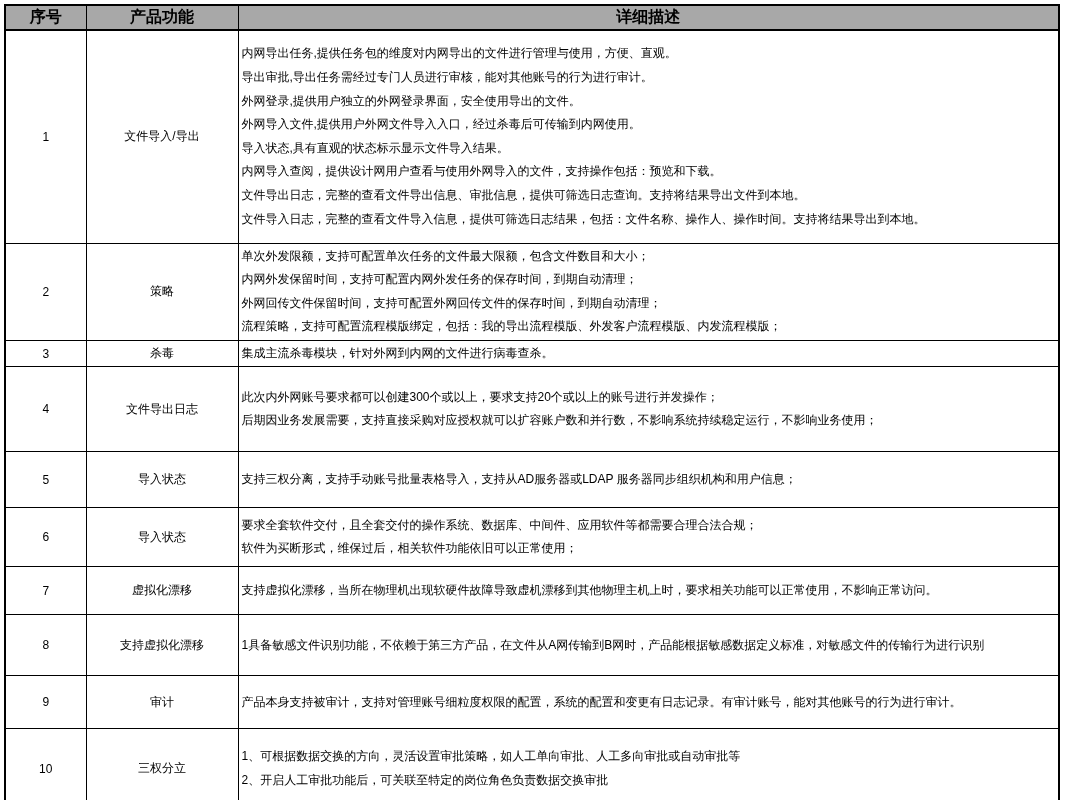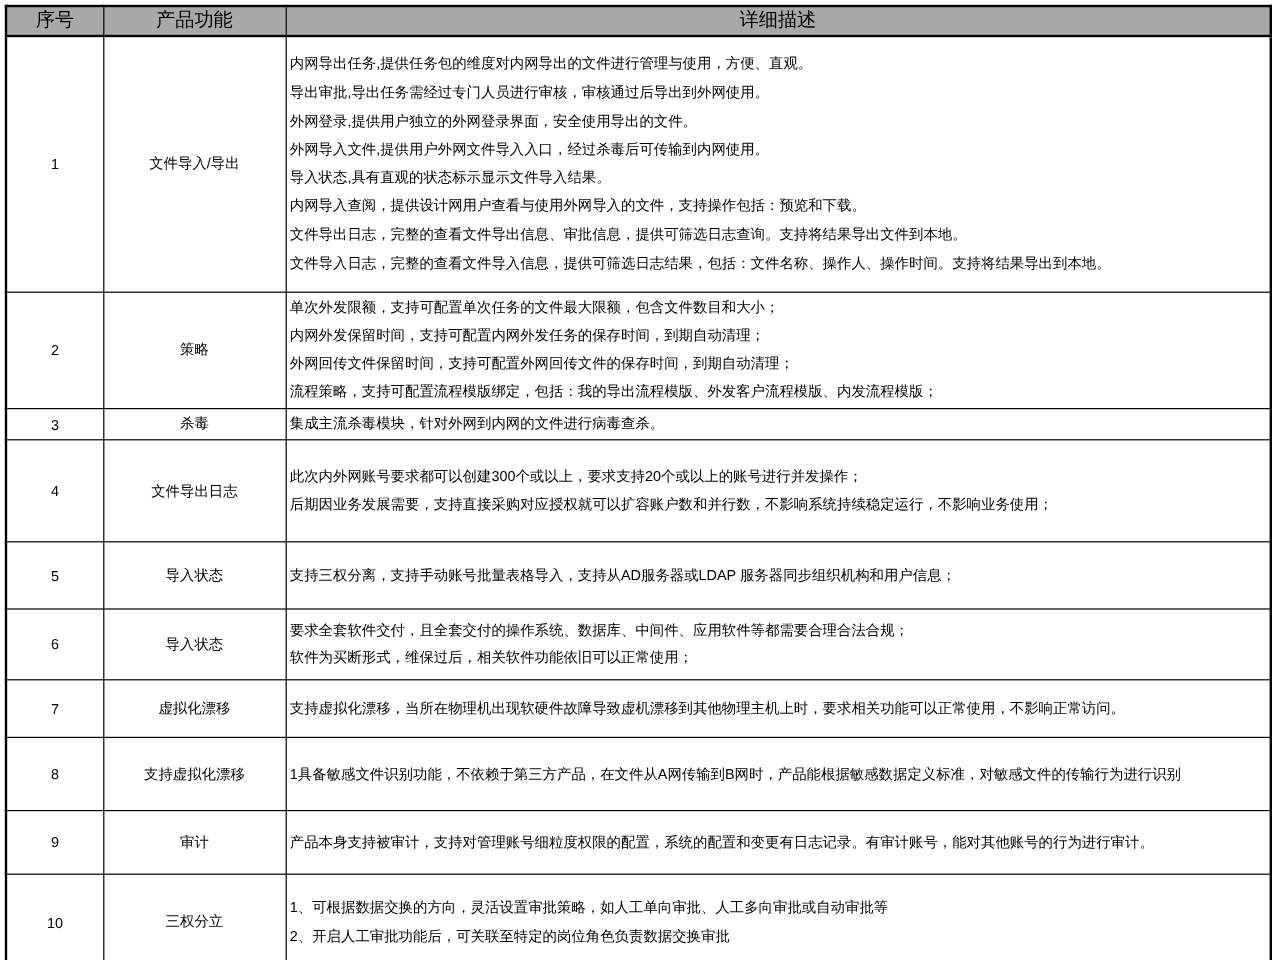--- a/index.html
+++ b/index.html
@@ -21,21 +21,21 @@
     width:1056px;
     border:2px solid var(--border);
   }
   col.c-no{width:81px;}
   col.c-fn{width:152px;}
   th{
     background:var(--header-bg);
     border:1px solid var(--border);
     border-bottom:2px solid var(--border);
     font-size:16px;
-    font-weight:400;
+    font-weight:700;
     height:23px;
     text-align:center;
     padding:0;
   }
   td{
     border:1px solid var(--border);
     font-size:12px;
     vertical-align:middle;
     padding:0;
   }
@@ -69,21 +69,21 @@
       <th>产品功能</th>
       <th>详细描述</th>
     </tr>
   </thead>
   <tbody id="tbody">
   <tr>
     <td class="col-no">1</td>
     <td class="col-fn">文件导入/导出</td>
     <td class="col-desc">
           <div class="desc-line">内网导出任务,提供任务包的维度对内网导出的文件进行管理与使用，方便、直观。</div>
-          <div class="desc-line">导出审批,导出任务需经过专门人员进行审核，审核通过后导出到外网使用。</div>
+          <div class="desc-line">导出审批,导出任务需经过专门人员进行审核，能对其他账号的行为进行审计。</div>
           <div class="desc-line">外网登录,提供用户独立的外网登录界面，安全使用导出的文件。</div>
           <div class="desc-line">外网导入文件,提供用户外网文件导入入口，经过杀毒后可传输到内网使用。</div>
           <div class="desc-line">导入状态,具有直观的状态标示显示文件导入结果。</div>
           <div class="desc-line">内网导入查阅，提供设计网用户查看与使用外网导入的文件，支持操作包括：预览和下载。</div>
           <div class="desc-line">文件导出日志，完整的查看文件导出信息、审批信息，提供可筛选日志查询。支持将结果导出文件到本地。</div>
           <div class="desc-line">文件导入日志，完整的查看文件导入信息，提供可筛选日志结果，包括：文件名称、操作人、操作时间。支持将结果导出到本地。</div>
         </td>
   </tr>
 
   <tr>

